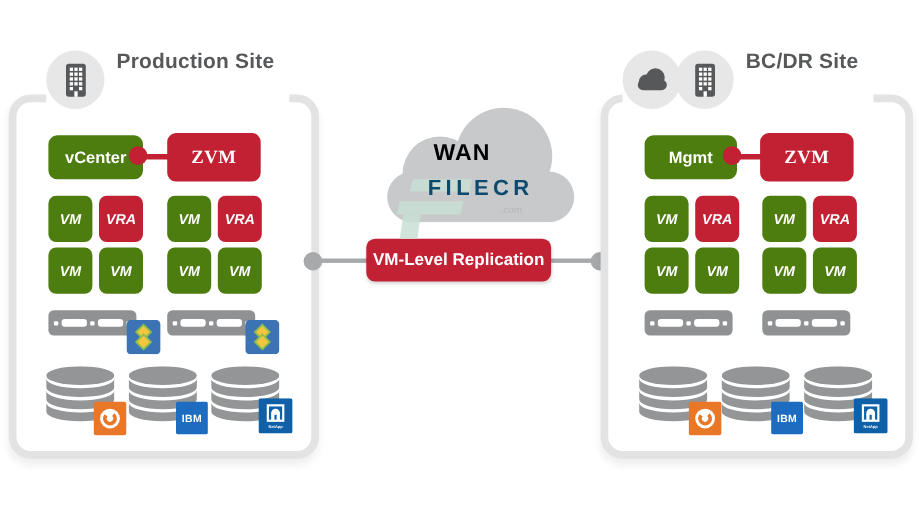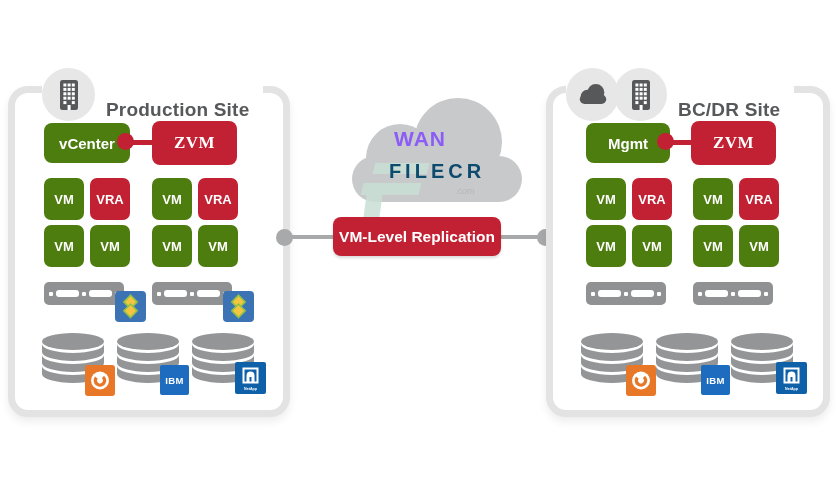--- a/index.html
+++ b/index.html
@@ -11,21 +11,21 @@
   
   .panel {
     position:absolute; top:86px; height:331px; background:#fff;
     border:7px solid #e3e3e4; border-radius:20px;
     box-shadow:0 5px 8px rgba(0,0,0,.07);
   }
   .panel-left  { left:8px;  width:282px; }
   .panel-right { left:546px; width:284px; }
 
   .site-header {
-    position:absolute; top:68px; display:flex; align-items:flex-end;
+    position:absolute; top:46px; display:flex; align-items:flex-start;
     background:#fff; padding-right:14px; z-index:5;
   }
   .hdr-circle {
     width:53px; height:53px; border-radius:50%; background:#e7e7e8;
     display:flex; align-items:center; justify-content:center; flex:0 0 auto;
   }
   .hdr-circle + .hdr-circle { margin-left:-5px; }
   .site-title {
     margin-left:11px; font-size:19px; font-weight:bold; color:#57585a;
     letter-spacing:.2px; white-space:nowrap;
@@ -33,37 +33,37 @@
   
   .boxlab { position:absolute; display:flex; align-items:center; justify-content:center;
             color:#fff; font-weight:bold; border-radius:8px; }
   .gray-box { background:#4d7c0f; }
   .red-box  { background:#c22033; }
   .mgr  { width:86px; height:40px; top:30px; font-size:15px; }
   .zvm  { width:85px; height:44px; top:28px; font-size:17px; letter-spacing:.5px;font-family:Liberation Serif, serif; }
   .link-line { position:absolute; height:5px; background:#c22033; top:47px; z-index:1; }
   .link-dot  { position:absolute; width:17px; height:17px; border-radius:50%;
                background:#c22033; top:40px; z-index:2; }
-  .vm-cell { width:40px; height:42px; border-radius:7px; font-size:13px; }
+  .vm-cell { width:40px; height:42px; border-radius:7px; font-size:13px;font-style:italic; }
   
   .rack {
     position:absolute; top:189px; width:80px; height:23px; background:#8f9193;
     border-radius:5px; display:flex; align-items:center; gap:3px; padding:0 5px;
   }
   .rack .dot  { width:4px; height:4px; background:#fff; border-radius:1px; flex:0 0 auto; }
   .rack .slot { flex:1 1 auto; height:7px; background:#fff; border-radius:3px; }
   .badge { position:absolute; z-index:3; }
   
   .db { position:absolute; top:240px; width:62px; height:53px; }
   
   .cloud-svg { position:absolute; left:338px; top:96px; }
   .wm-bar { position:absolute; background:#c8dfd6; opacity:.85; z-index:6; }
   .wan-label {
     position:absolute; left:340px; top:127px; width:160px; text-align:center;
-    font-size:21px; font-weight:bold; color:#8b5cf6; letter-spacing:1px; z-index:7;
+    font-size:21px; font-weight:bold; color:#000000; letter-spacing:1px; z-index:7;
   }
   .wm-text {
     position:absolute; left:357px; top:160px; width:160px; text-align:center;
     font-size:20px; font-weight:bold; color:#0c4a6e; letter-spacing:4px; z-index:7;
   }
   .wm-suffix { position:absolute; left:455px; top:186px; font-size:9px; color:#b4b6b8; z-index:7; }
   .conn-line { position:absolute; left:284px; top:235px; width:262px; height:4px; background:#a8a9ab; }
   .conn-dot  { position:absolute; top:229px; width:17px; height:17px; border-radius:50%; background:#a8a9ab; }
   .repl-banner {
     position:absolute; left:333px; top:217px; width:168px; height:39px;

